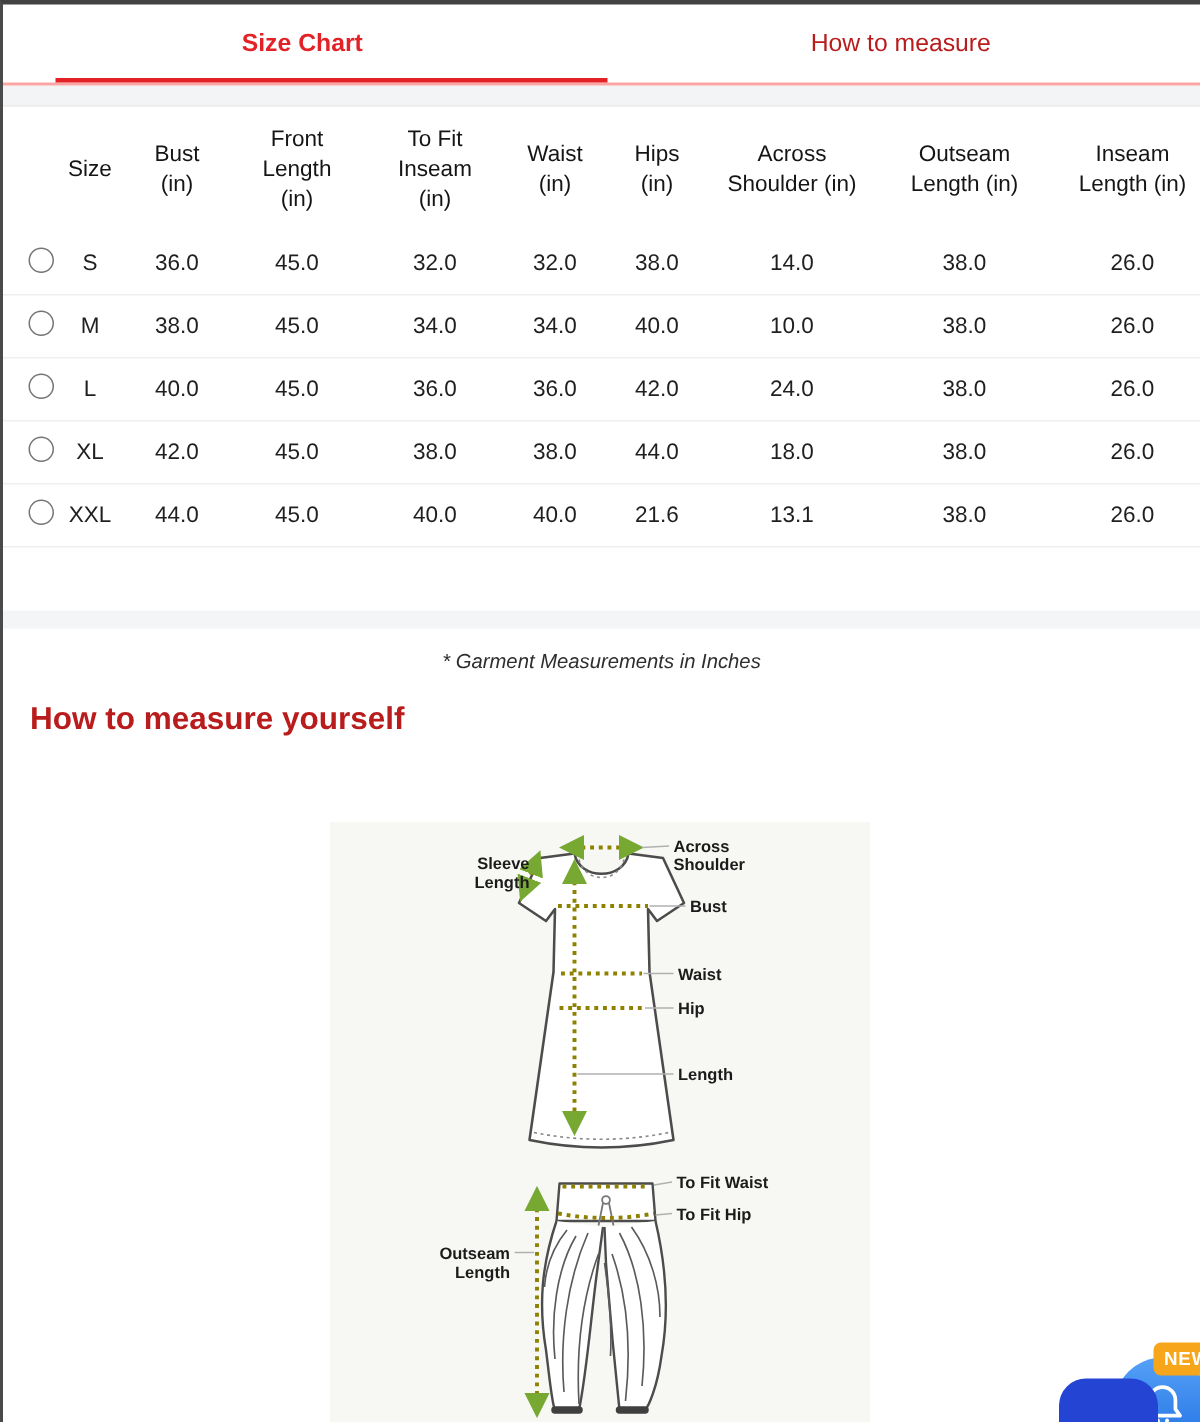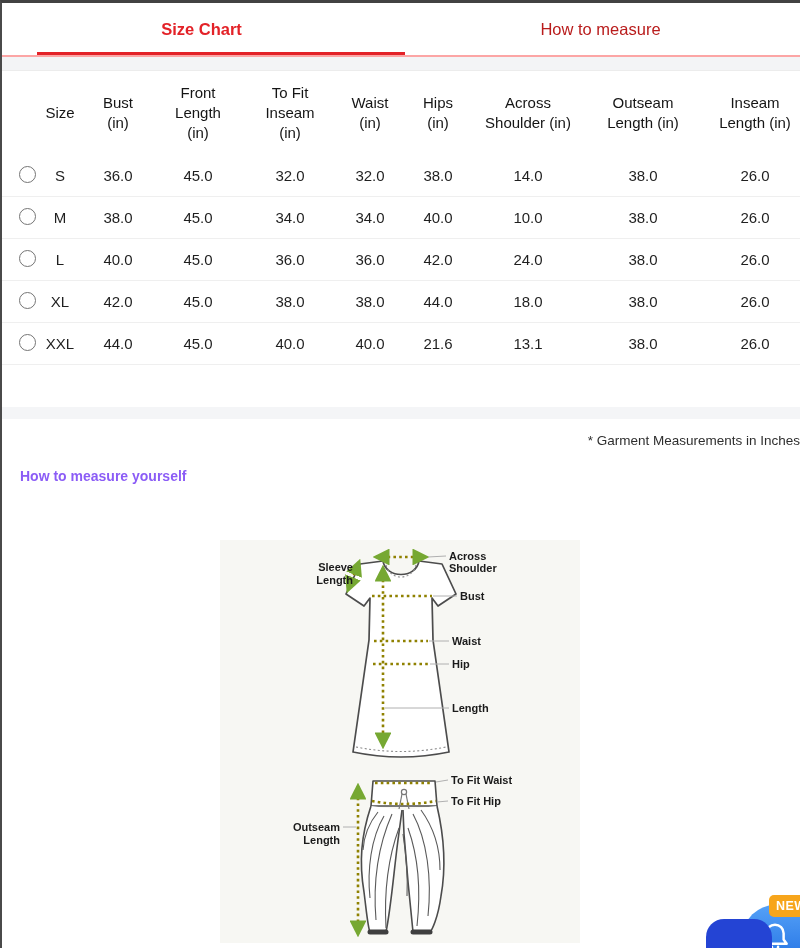--- a/index.html
+++ b/index.html
@@ -41,22 +41,22 @@
   .tr { height:42px; border-bottom:1px solid #efefef; cursor:pointer; }
   .td { text-align:center; font-size:15px; color:#1f1f1f; }
   .radio {
     display:inline-block; width:17px; height:17px; border:1px solid #757575;
     border-radius:50%; background:#fff; margin-left:10px; cursor:pointer;
   }
 
   .gap-after-table { height:42px; }
   .band2 { height:12px; background:#f4f5f7; }
 
-  .footnote { margin-top:14px; text-align:right; font-size:13.5px; color:#2e2e2e; }
-  .section-title { margin:20px 0 16px 18px; font-size:14px; font-weight:700; color:#8b5cf6; }
+  .footnote { margin-top:14px; text-align:center; font-size:13.5px; color:#2e2e2e;font-style:italic; }
+  .section-title { margin:20px 0 16px 18px; font-size:21px; font-weight:700; color:#b91c1c; }
 
   
   .diagram-panel {
     margin:56px 0 0 218px; width:360px; height:403px;
     background:#f7f7f3;
   }
   .diagram-panel svg { display:block; }
   .dlabel { font-family:"Liberation Sans", sans-serif; font-size:11px; font-weight:700; fill:#1b1b1b; }
 
   

